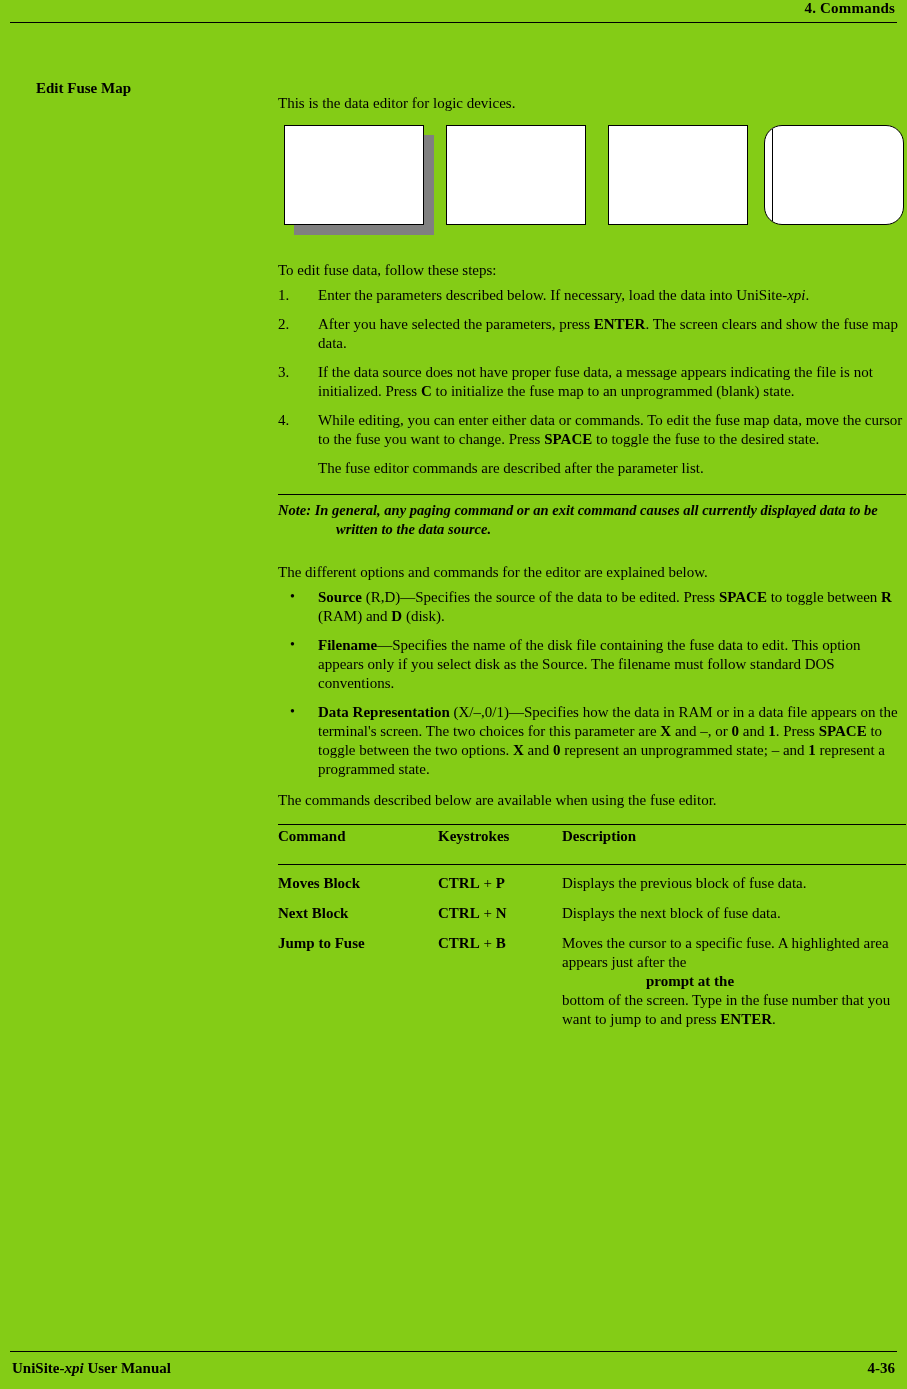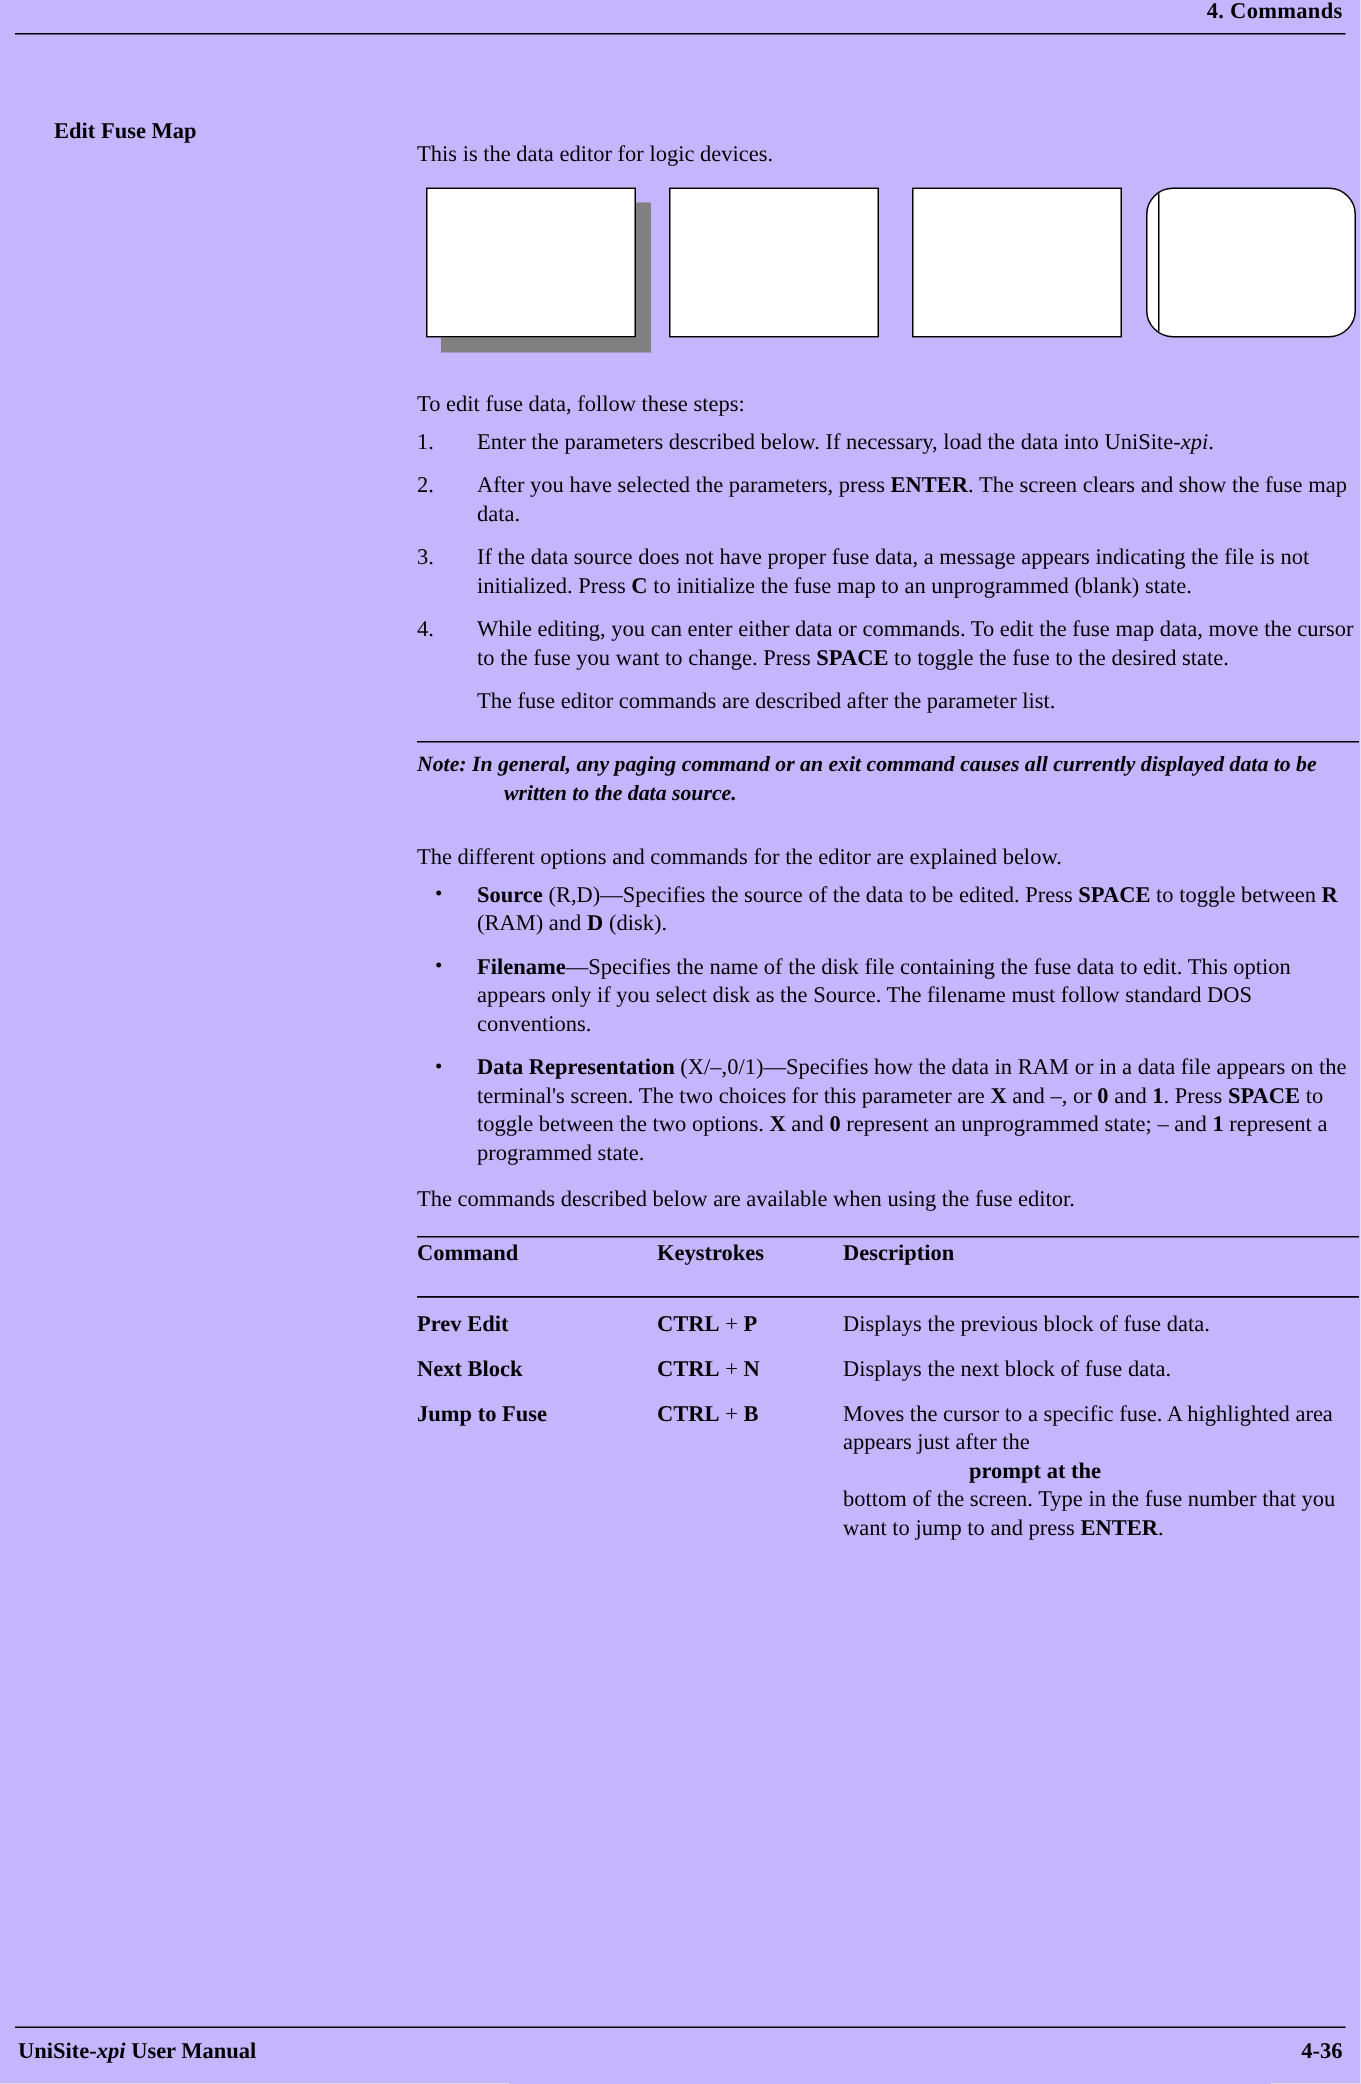--- a/index.html
+++ b/index.html
@@ -4,21 +4,21 @@
 <style>
   html, body {
     margin: 0;
     padding: 0;
     background: #ffffff;
   }
   .page {
     position: relative;
     width: 907px;
     height: 1389px;
-    background: #c4b5fd;
+    background: #84cc16;
     font-family: "Liberation Serif", serif;
     color: #000000;
     box-sizing: border-box;
     overflow: hidden;
   }
 
   
   .header {
     position: absolute;
     top: 0;
@@ -290,21 +290,21 @@
     <table class="cmds">
       <thead>
         <tr>
           <th class="col-cmd thead-rule-top">Command</th>
           <th class="col-keys thead-rule-top">Keystrokes</th>
           <th class="col-desc thead-rule-top">Description</th>
         </tr>
       </thead>
       <tbody id="cmds-body">
           <tr>
-            <td class="col-cmd"><span class="b">Prev Edit</span></td>
+            <td class="col-cmd"><span class="b">Moves Block</span></td>
             <td class="col-keys"><span class="sc">CTRL</span><span> + </span><span class="b">P</span></td>
             <td class="col-desc">Displays the previous block of fuse data.</td>
           </tr>
           <tr>
             <td class="col-cmd"><span class="b">Next Block</span></td>
             <td class="col-keys"><span class="sc">CTRL</span><span> + </span><span class="b">N</span></td>
             <td class="col-desc">Displays the next block of fuse data.</td>
           </tr>
           <tr>
             <td class="col-cmd"><span class="b">Jump to Fuse</span></td>

